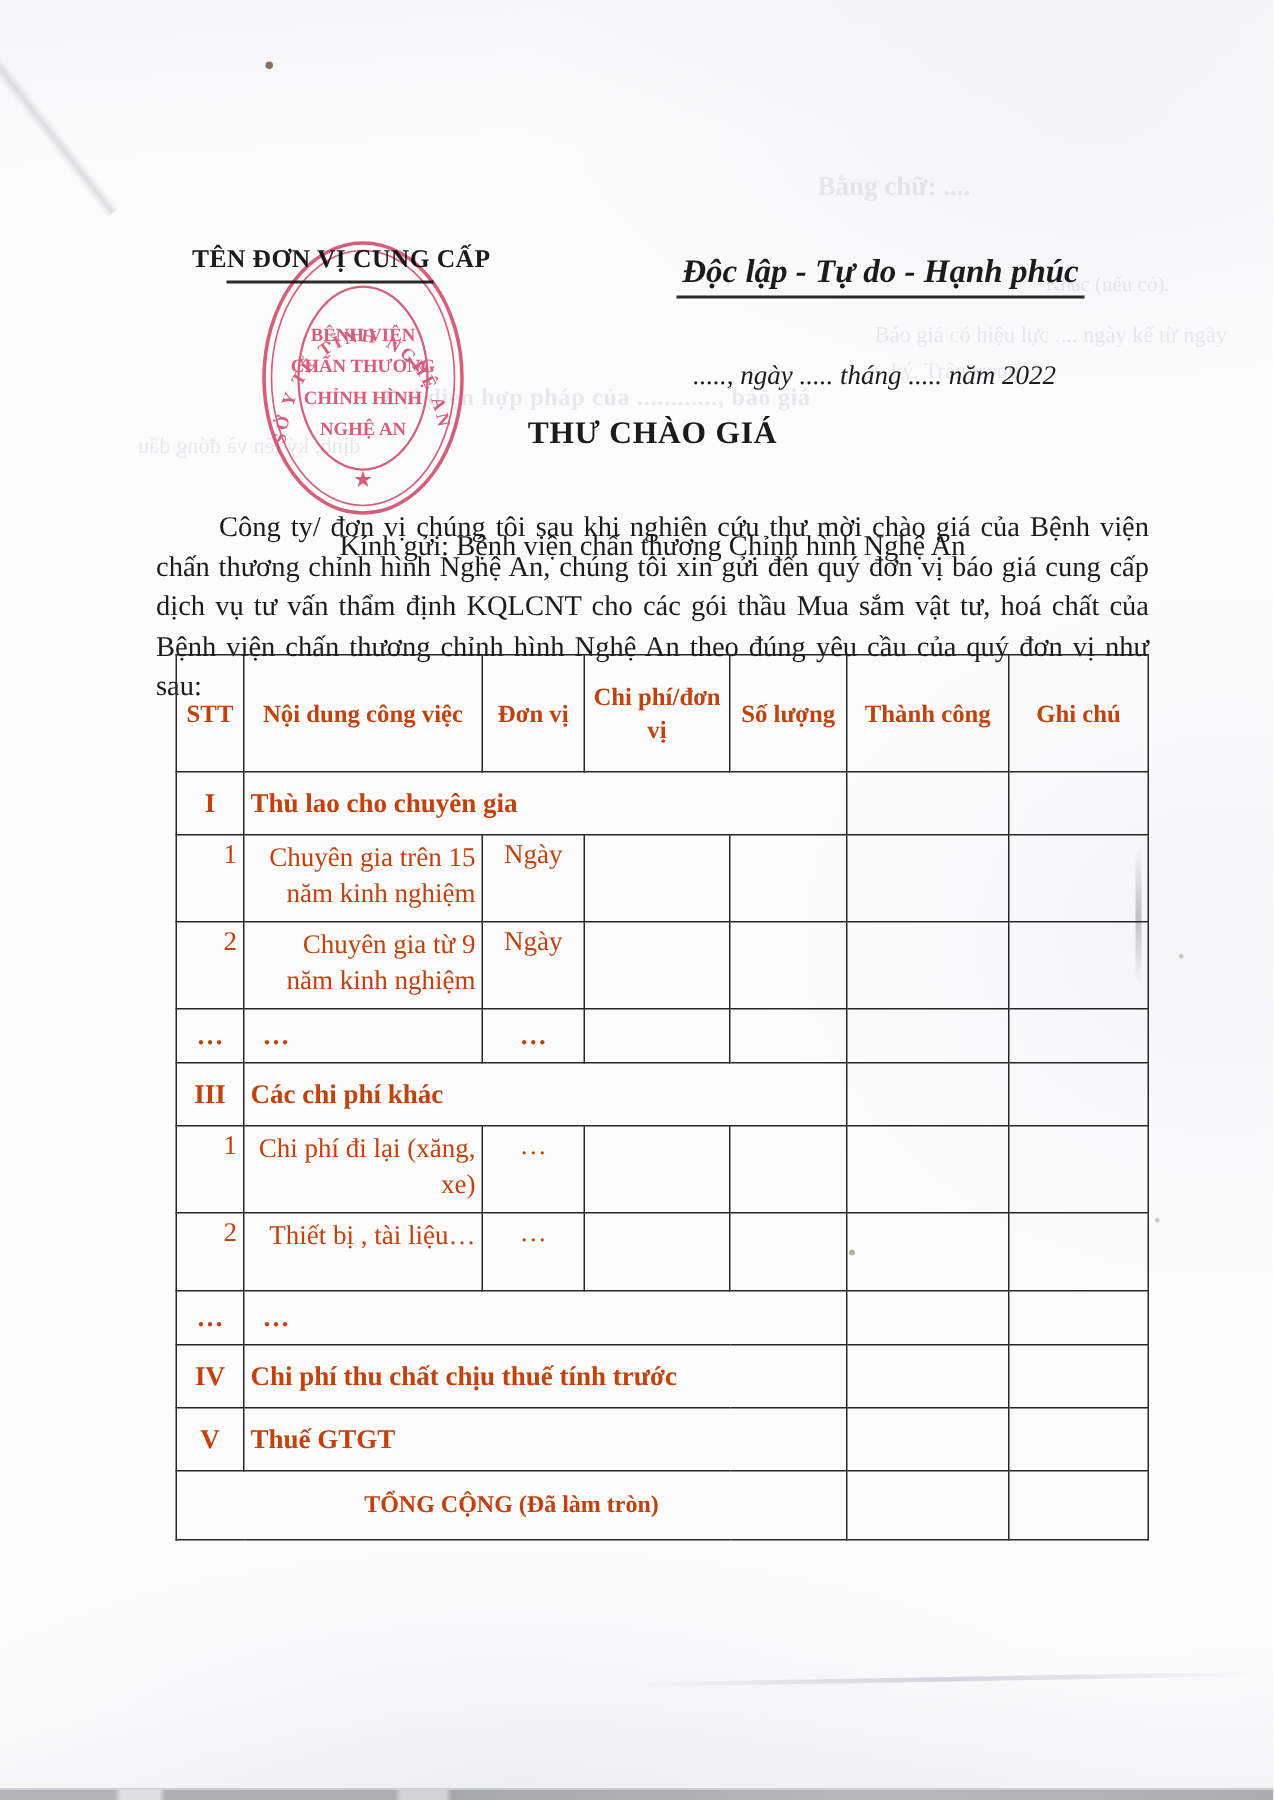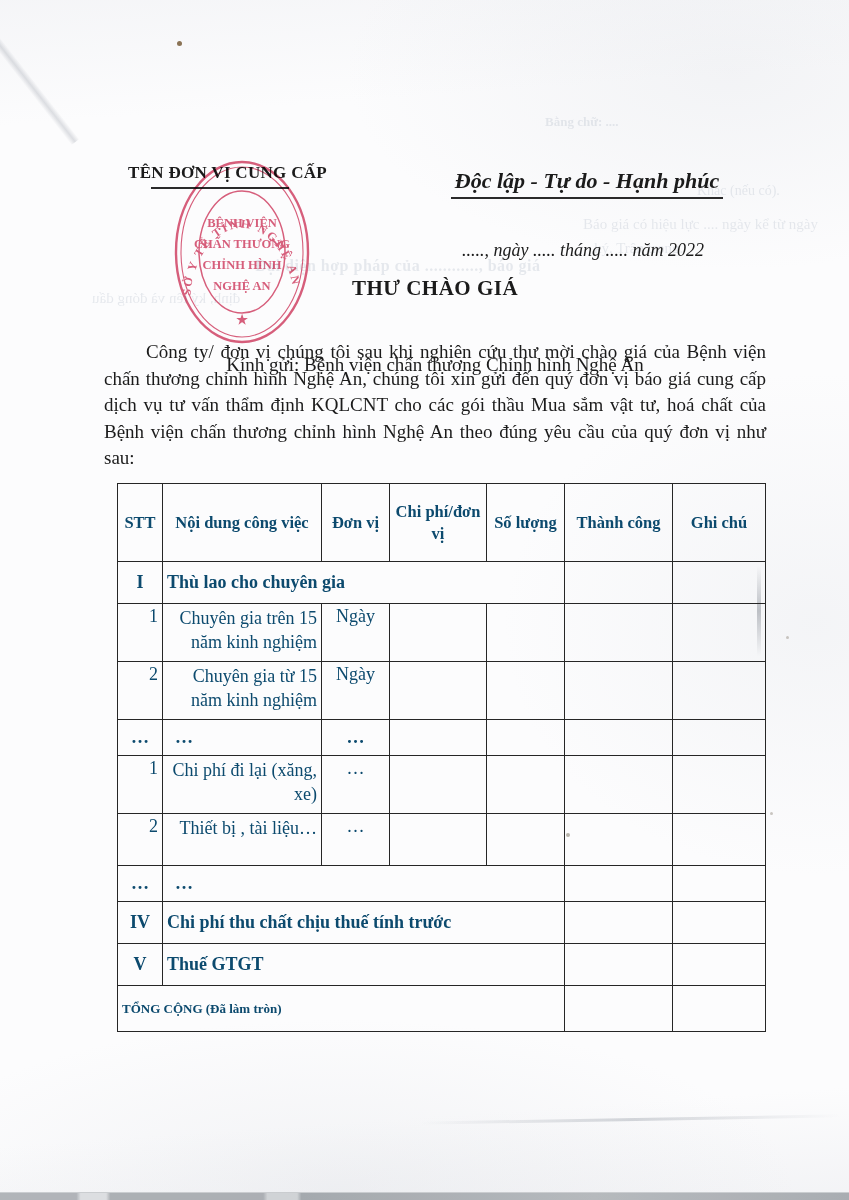--- a/index.html
+++ b/index.html
@@ -25,21 +25,21 @@
   .speck{position:absolute;border-radius:50%;pointer-events:none;}
   .bottom-strip{
     position:absolute;left:0;bottom:0;width:849px;height:7px;opacity:.9;pointer-events:none;
     background:linear-gradient(90deg,#aaaeb3 0%,#aaaeb3 9%,#dadcdf 9.5%,#dadcdf 12.5%,#a5a9ae 13%,#a5a9ae 31%,#cdd0d3 31.5%,#cdd0d3 35%,#9da2a7 35.5%,#b0b4b8 70%,#a2a6ab 100%);
     border-top:1px solid #c6c9cc;
   }
 
   
   .bt{position:absolute;color:#6b7d96;opacity:.15;filter:blur(.4px);white-space:nowrap;pointer-events:none;}
   .bt.b{font-weight:bold;}
-  .bt-amount{left:545px;top:114px;font-size:13px;text-align:right;}
+  .bt-amount{left:545px;top:114px;font-size:18px;text-align:right;}
   .bt-other{left:697px;top:183px;font-size:14px;}
   .bt-validity{left:583px;top:216px;font-size:15px;}
   .bt-regards{left:594px;top:240px;font-size:15px;}
   .bt-rep{left:255px;top:257px;font-size:16px;letter-spacing:.5px;}
   .bt-sign{left:92px;top:290px;font-size:15px;transform:scaleX(-1);}
 
   
   .sender{position:absolute;left:104px;top:163px;font-size:17px;font-weight:bold;letter-spacing:.3px;margin-left:24px;}
   .sender-underline{position:absolute;left:151px;top:187px;width:138px;height:2px;background:#2a2a2a;}
   .nat-block{position:absolute;left:372px;top:160px;width:430px;text-align:center;}
@@ -53,42 +53,42 @@
   
   .doc-title{position:absolute;left:95px;top:276px;width:680px;text-align:center;font-size:21px;font-weight:bold;letter-spacing:.5px;}
   .salutation{position:absolute;left:95px;top:310px;width:680px;text-align:center;font-size:19px;margin-top:44px;}
   .body-par{
     position:absolute;left:104px;top:339px;width:662px;
     font-size:19px;line-height:26.5px;text-align:justify;text-indent:42px;
   }
 
   
   table.quote{
-    position:absolute;left:117px;top:483px;width:648px;
+    position:absolute;left:117px;top:436px;width:648px;
     border-collapse:collapse;table-layout:fixed;
-    font-size:18px;color:#0c4a6e;
+    font-size:18px;color:#c2410c;
   }
   table.quote td, table.quote th{border:1.5px solid #262626;padding:2px 4px;overflow:hidden;}
   th.hd{font-size:16.5px;font-weight:bold;text-align:center;vertical-align:middle;line-height:1.3;}
   th.hd.nw{white-space:nowrap;}
   tr.r-header{height:78px;}
   tr.r-section{height:42px;}
   tr.r-item{height:58px;}
   tr.r-item-s{height:52px;}
   tr.r-dots{height:36px;}
   tr.r-total{height:46px;}
   td.no-roman{font-weight:bold;text-align:center;vertical-align:middle;}
   td.no-num{text-align:right;padding-right:8px;vertical-align:top;padding-top:7px;}
   td.sec-label{font-weight:bold;text-align:left;padding-left:12px;vertical-align:middle;}
   td.desc{text-align:right;padding-left:10px;padding-right:6px;vertical-align:top;padding-top:7px;line-height:1.35;}
   td.unit{text-align:center;vertical-align:top;padding-top:7px;}
   td.dots{font-weight:bold;vertical-align:middle;}
   td.dots.c{text-align:center;}
   td.dots.l{text-align:left;padding-left:12px;}
-  td.total-label{font-weight:bold;text-align:left;font-size:13px;vertical-align:middle;}
+  td.total-label{font-weight:bold;text-align:center;font-size:16px;vertical-align:middle;}
 </style>
 </head>
 <body>
 
 <div class="texture"></div>
 <div class="crease crease-tl"></div>
 <div class="crease-right crease"></div>
 <div class="crease-bottom crease"></div>
 <div class="speck" style="left:177px;top:41px;width:5px;height:5px;background:#8a7355;"></div>
 <div class="speck" style="left:566px;top:833px;width:4px;height:4px;background:#9a9488;opacity:.7;"></div>
@@ -169,39 +169,45 @@
     <td class="desc">Chuyên gia trên 15 năm kinh nghiệm</td>
     <td class="unit">Ngày</td>
     <td></td>
     <td></td>
     <td></td>
     <td></td>
   </tr>
 
   <tr class="r-item">
     <td class="no-num">2</td>
-    <td class="desc">Chuyên gia từ 15 năm kinh nghiệm</td>
+    <td class="desc">Chuyên gia từ 9 năm kinh nghiệm</td>
     <td class="unit">Ngày</td>
     <td></td>
     <td></td>
     <td></td>
     <td></td>
   </tr>
 
   <tr class="r-dots">
     <td class="dots c">…</td>
     <td class="dots l">…</td>
     <td class="dots c">…</td>
     <td></td>
     <td></td>
     <td></td>
     <td></td>
   </tr>
 
 
+  <tr class="r-section">
+    <td class="no-roman">III</td>
+    <td class="sec-label" colspan="4">Các chi phí khác</td>
+    <td></td>
+    <td></td>
+  </tr>
 
   <tr class="r-item">
     <td class="no-num">1</td>
     <td class="desc">Chi phí đi lại (xăng, xe)</td>
     <td class="unit">…</td>
     <td></td>
     <td></td>
     <td></td>
     <td></td>
   </tr>

